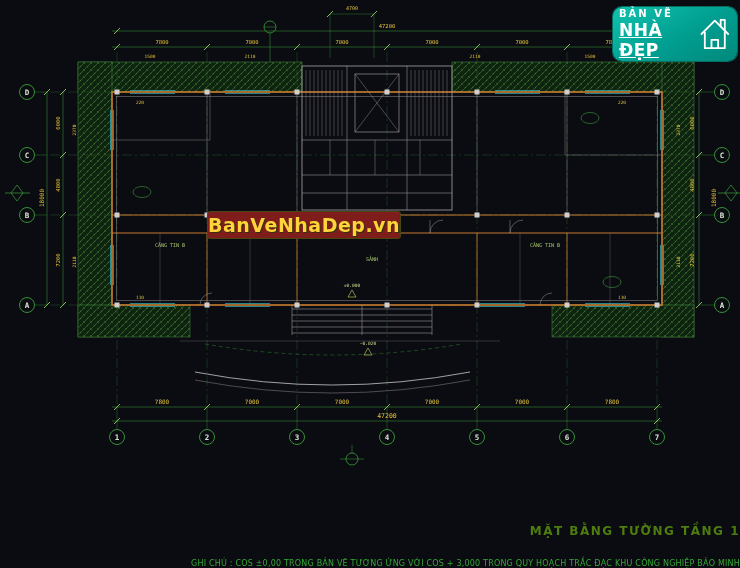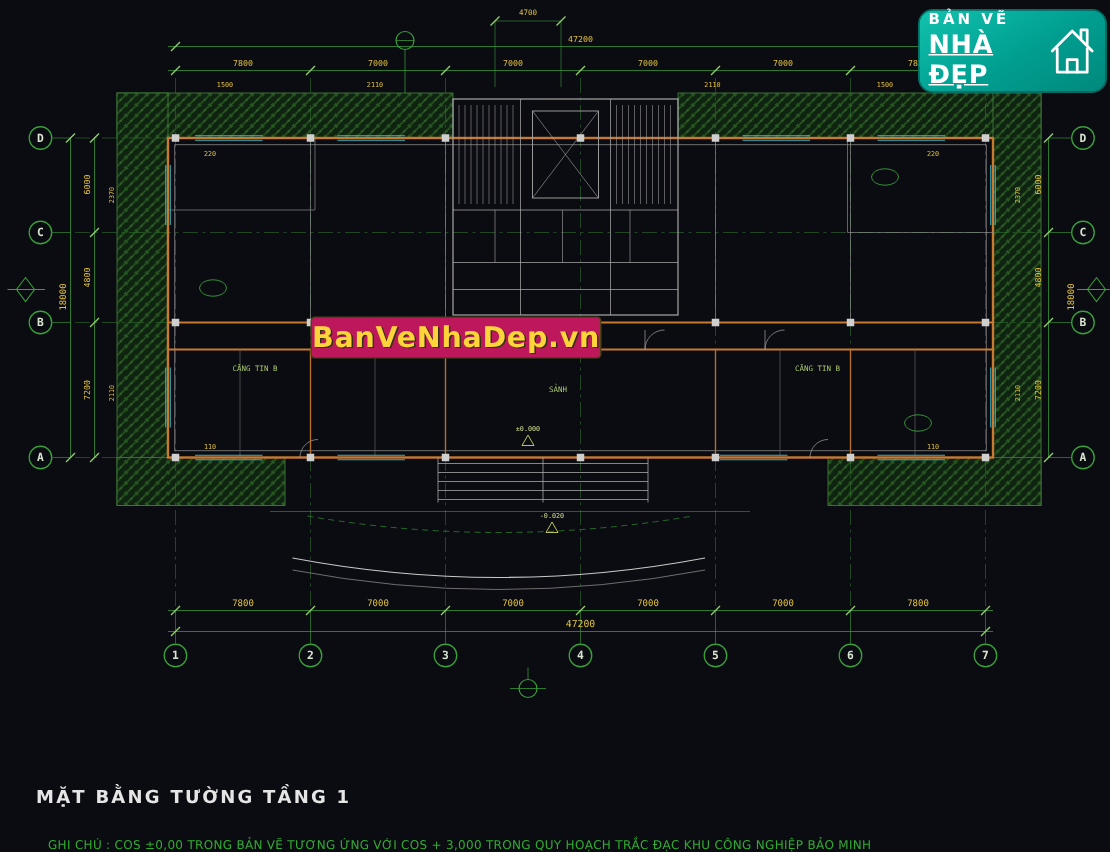--- a/index.html
+++ b/index.html
@@ -1,38 +1,38 @@
 <!DOCTYPE html>
 <html><head>
 <meta charset="utf-8">
 <style>
   html,body{margin:0;padding:0;width:740px;height:568px;overflow:hidden;}
   body{background:#0b0b12;font-family:"DejaVu Sans",sans-serif;position:relative;}
   .stage{position:absolute;inset:0;}
   svg text{font-family:"DejaVu Sans Mono",monospace;}
   .watermark{
     position:absolute;left:207px;top:211px;width:194px;height:28px;
-    background:#be185d;border-radius:3px;border:1px solid #4a4512;box-sizing:border-box;
+    background:#7f1d1d;border-radius:3px;border:1px solid #4a4512;box-sizing:border-box;
     color:#ffd43a;font:bold 19px/26px "DejaVu Sans",sans-serif;text-align:left;
     text-shadow:1px 1px 0 #33300a;letter-spacing:.5px;
   }
   .logo{
     position:absolute;left:613px;top:7px;width:124px;height:54px;border-radius:9px;
     background:linear-gradient(150deg,#11c2ad 0%,#009e90 55%,#00897c 100%);
     display:flex;align-items:center;justify-content:center;gap:6px;
     box-sizing:border-box;padding:0 6px;box-shadow:0 0 0 1px #056e63;
   }
   .logo-line1{font:bold 10px "DejaVu Sans",sans-serif;letter-spacing:2px;color:#fff;}
   .logo-line2{font:bold 17px "DejaVu Sans",sans-serif;color:#fff;margin-top:1px;letter-spacing:.5px;text-decoration:underline;}
-  .footer-title{position:absolute;left:0;right:0;top:524px;text-align:left;
-    color:#e5e5e5;font:bold 12px "DejaVu Sans",sans-serif;letter-spacing:1.5px;margin-left:24px;}
+  .footer-title{position:absolute;left:0;right:0;top:524px;text-align:right;
+    color:#4d7c0f;font:bold 12px "DejaVu Sans",sans-serif;letter-spacing:1.5px;margin-left:24px;}
   .footer-copy{position:absolute;left:0;right:0;top:538px;text-align:center;
     color:#2e86b8;font:bold 17px "DejaVu Sans",sans-serif;letter-spacing:.3px;}
-  .footer-note{position:absolute;left:0;right:0;top:559px;text-align:left;
-    color:#33aa33;font:8px "DejaVu Sans",sans-serif;letter-spacing:.2px;padding-left:32px;}
+  .footer-note{position:absolute;left:0;right:0;top:559px;text-align:right;
+    color:#33aa33;font:8px "DejaVu Sans",sans-serif;letter-spacing:.2px;}
 </style>
 </head>
 <body>
 
 <div class="stage">
 
   <svg width="740" height="568" viewBox="0 0 740 568">
     <defs>
       <pattern id="hatch" width="7" height="7" patternUnits="userSpaceOnUse">
         <rect width="7" height="7" fill="#0f2410"></rect>

